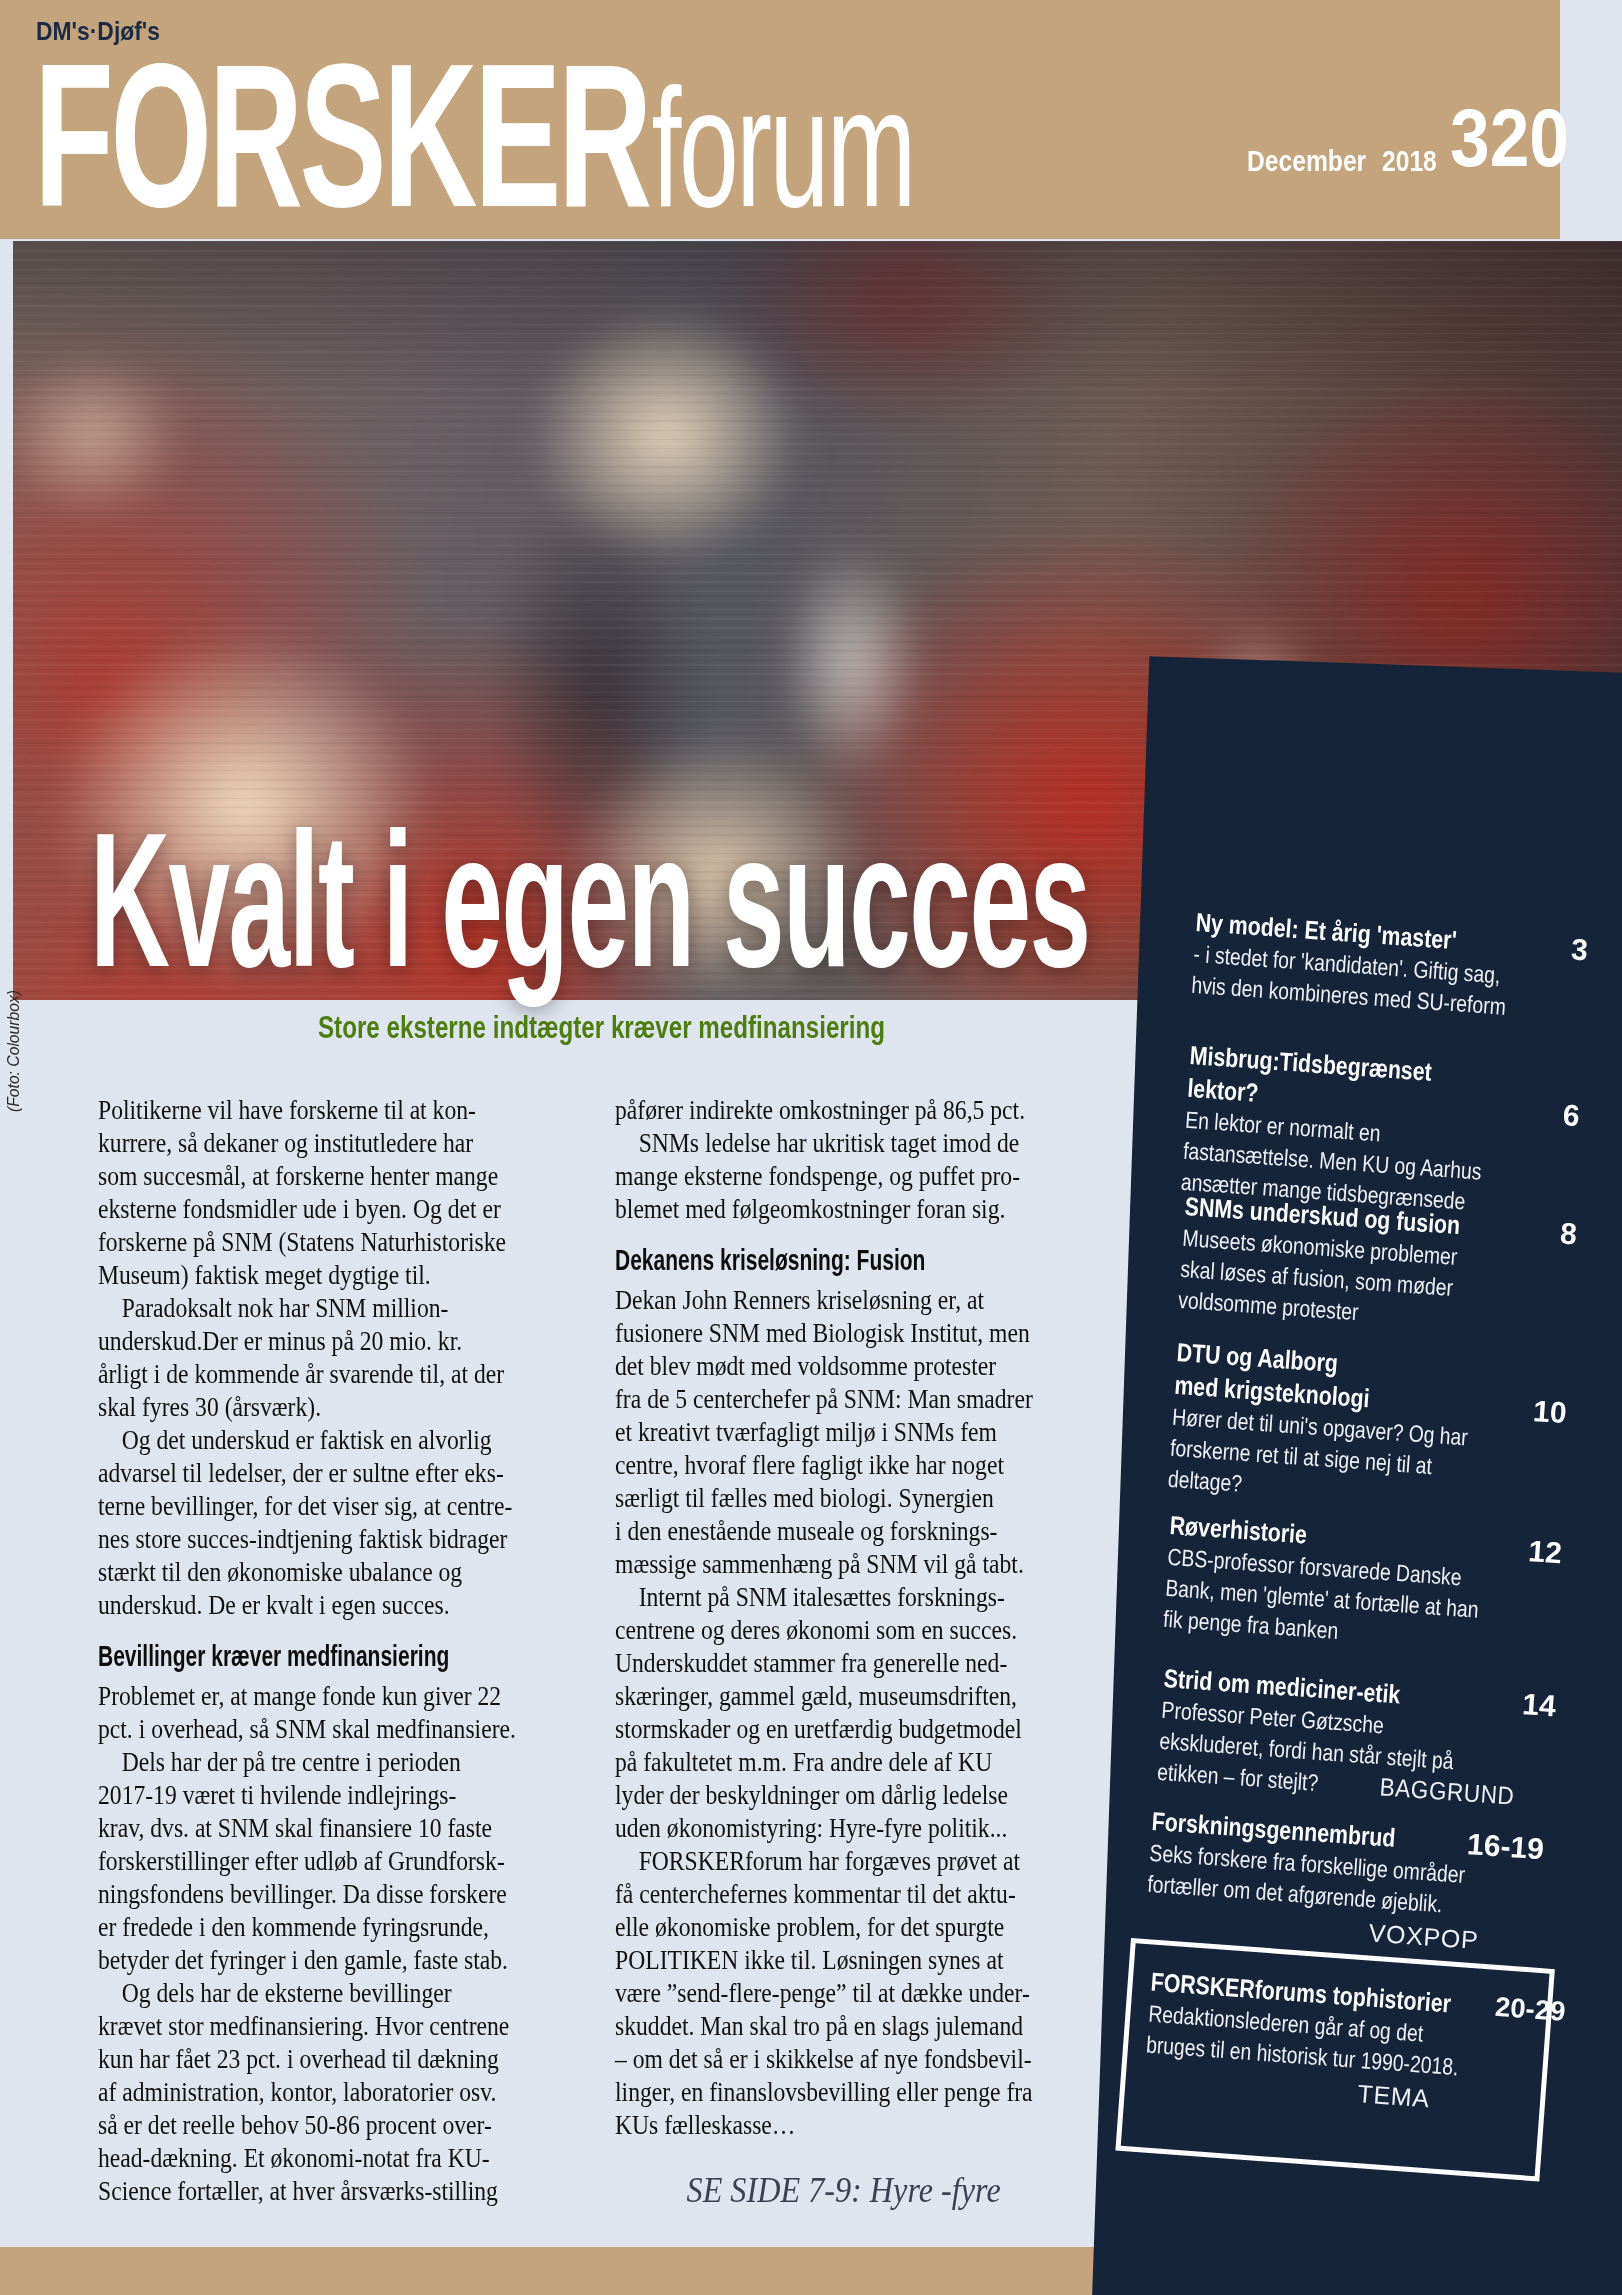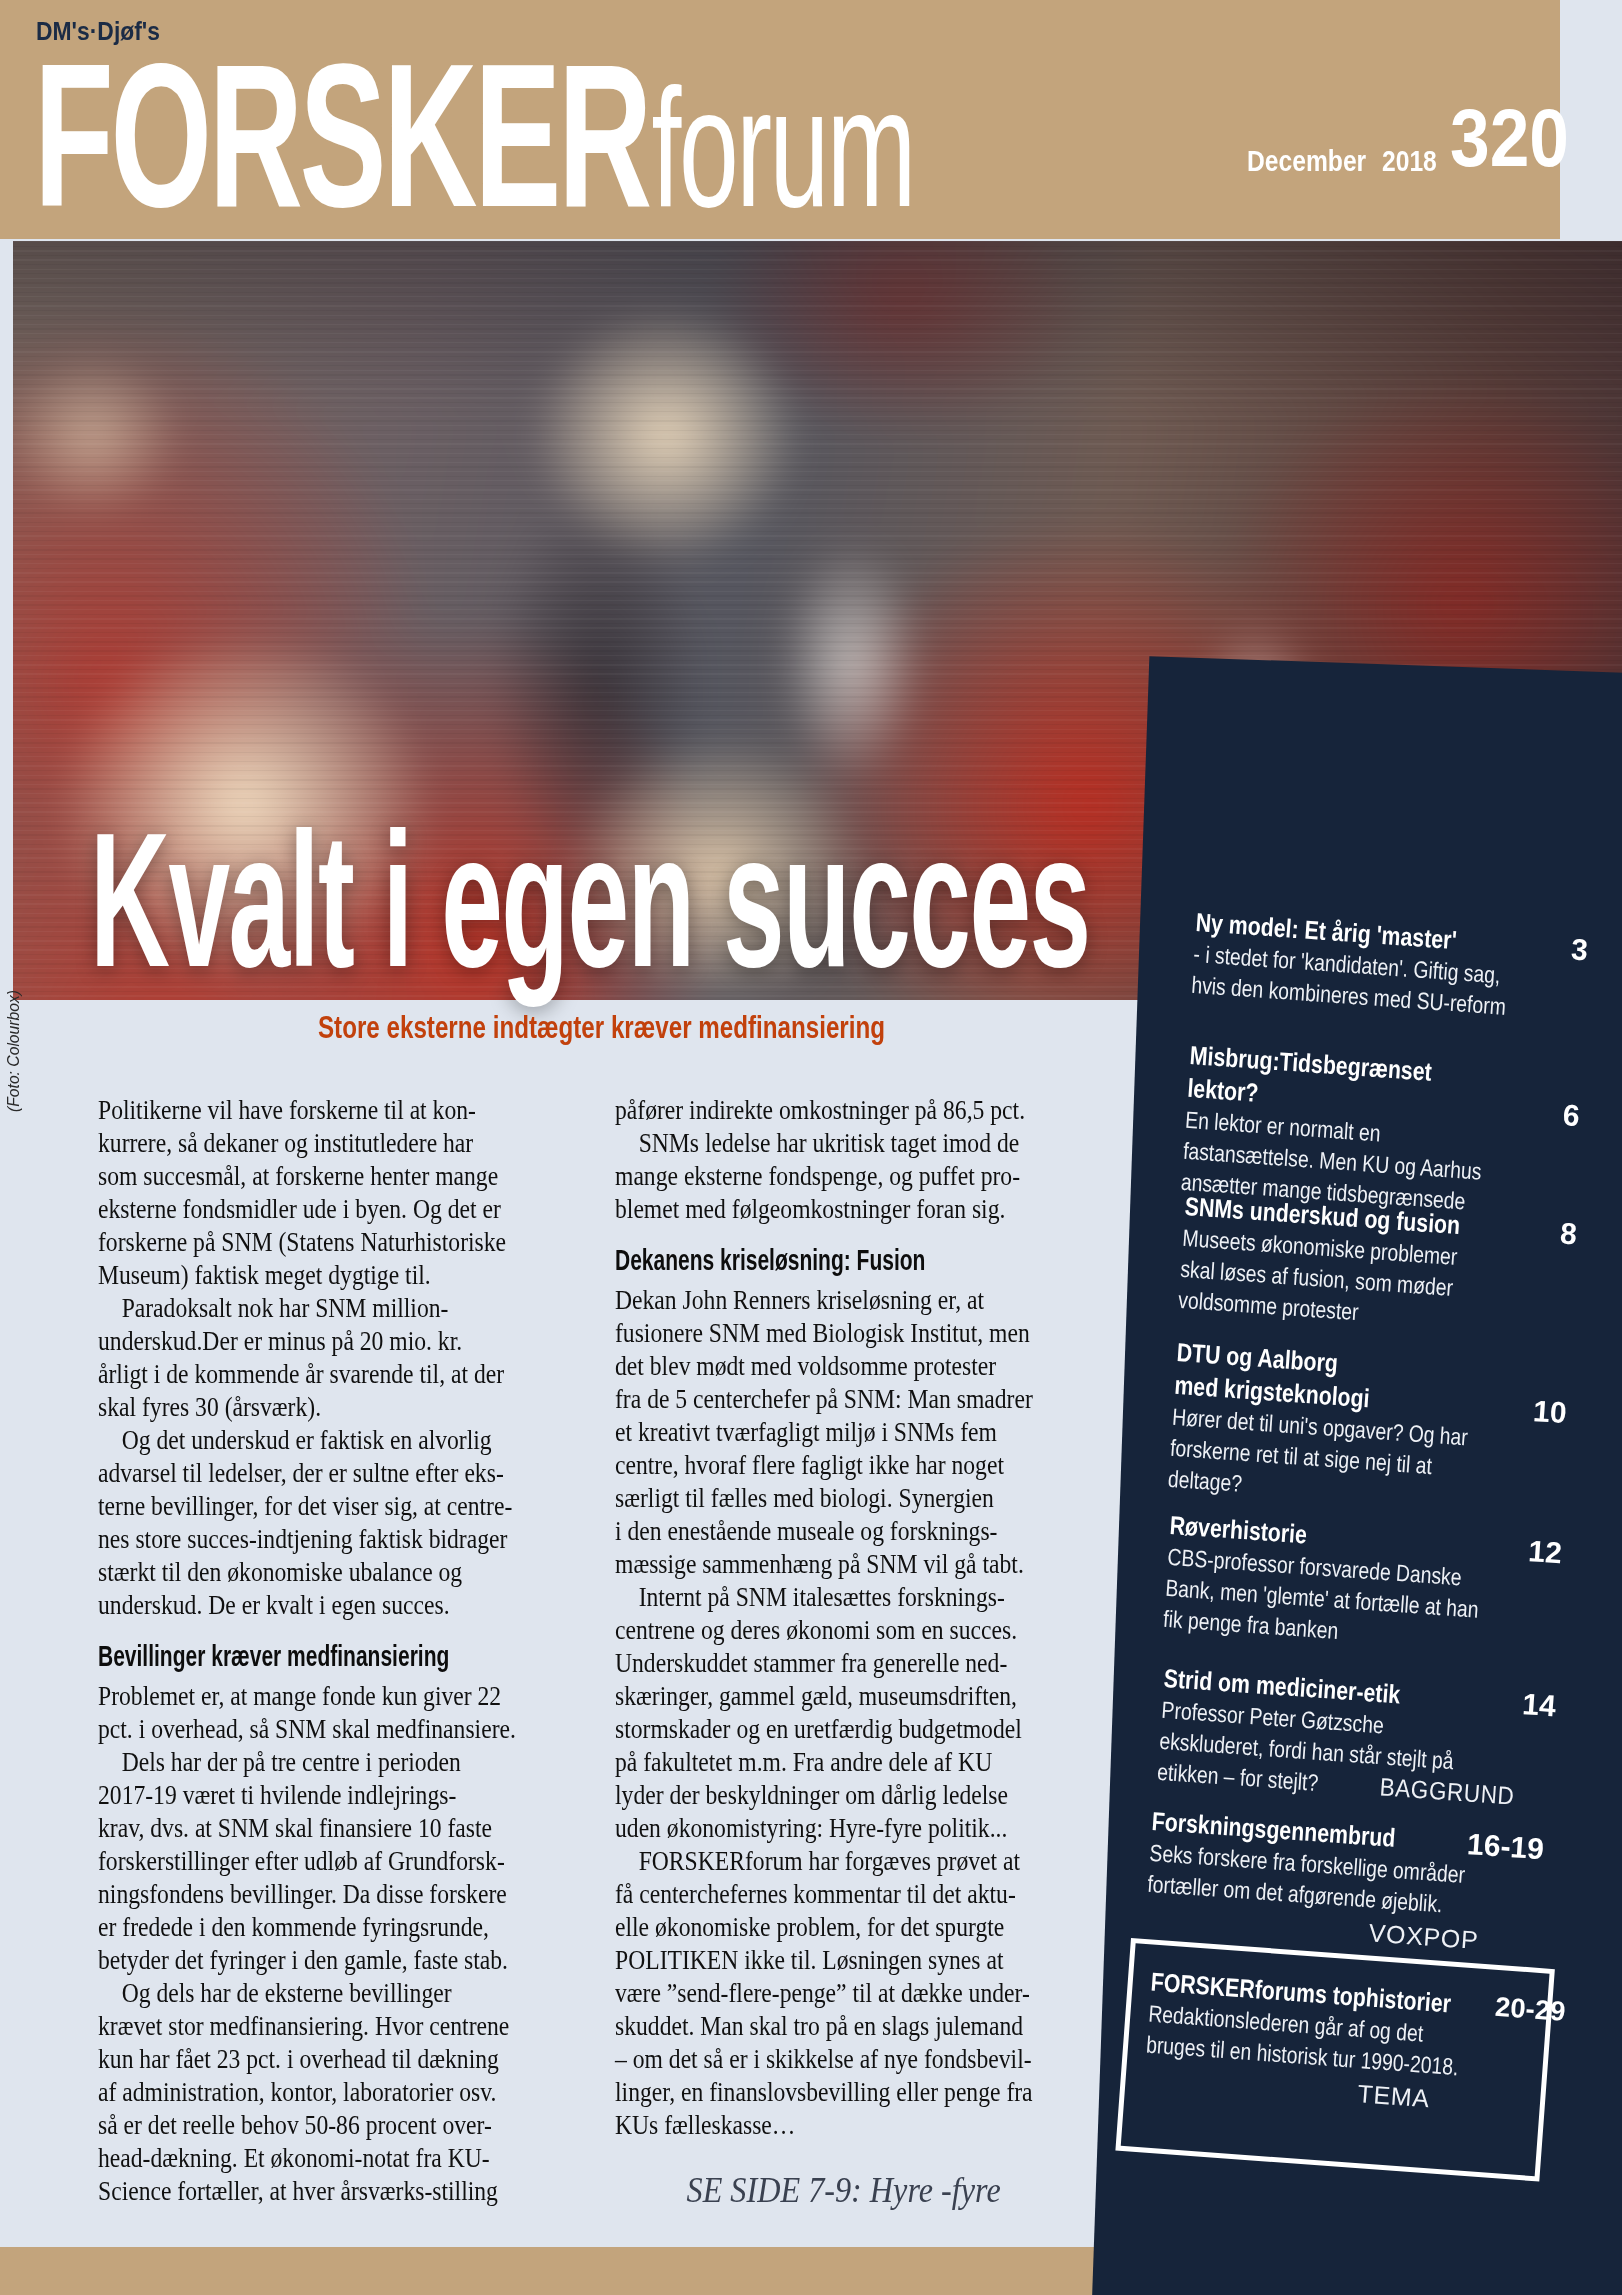--- a/index.html
+++ b/index.html
@@ -42,21 +42,21 @@
   .photo-streaks{position:absolute;inset:0;opacity:.8;
     background:repeating-linear-gradient(to bottom, rgba(255,255,255,.05) 0 1.3px, rgba(255,255,255,0) 1.3px 4.6px, rgba(0,0,0,.06) 4.6px 5.9px, rgba(0,0,0,0) 5.9px 9.2px);}
   .credit{position:absolute;left:5.2px;top:1112px;z-index:2;font-size:15.7px;color:#2a2a2a;
           transform:rotate(-90deg);transform-origin:left top;white-space:pre;font-style:italic;}
   
   .headline{position:absolute;left:90px;top:804px;z-index:2;color:#fff;font-weight:700;
             font-size:191px;line-height:1;letter-spacing:-2.6px;white-space:pre;
             transform:scaleX(.58);transform-origin:left top;
             text-shadow:0 3.9px 26px rgba(0,0,0,.35);}
   .subhead{position:absolute;left:98px;top:1010px;width:1008px;z-index:2;text-align:center;
-           font-size:31px;font-weight:700;color:#c2410c;}
+           font-size:31px;font-weight:700;color:#4d7c0f;}
   .subhead span{display:inline-block;transform:scaleX(.78);transform-origin:center;white-space:pre;}
   
   .col{position:absolute;top:1094px;width:576px;z-index:2;color:#101010;
        font-family:"Liberation Serif",serif;font-size:27px;line-height:33px;
        transform:scaleX(.875);transform-origin:left top;}
   .col0{left:98px;}
   .col1{left:615px;}
   .line{white-space:pre;height:33px;}
   .col-h{font-family:"Liberation Sans",sans-serif;font-weight:700;font-size:30px;line-height:33px;
          margin:17px 0 7.9px 0;color:#0d0d0d;white-space:pre;}

